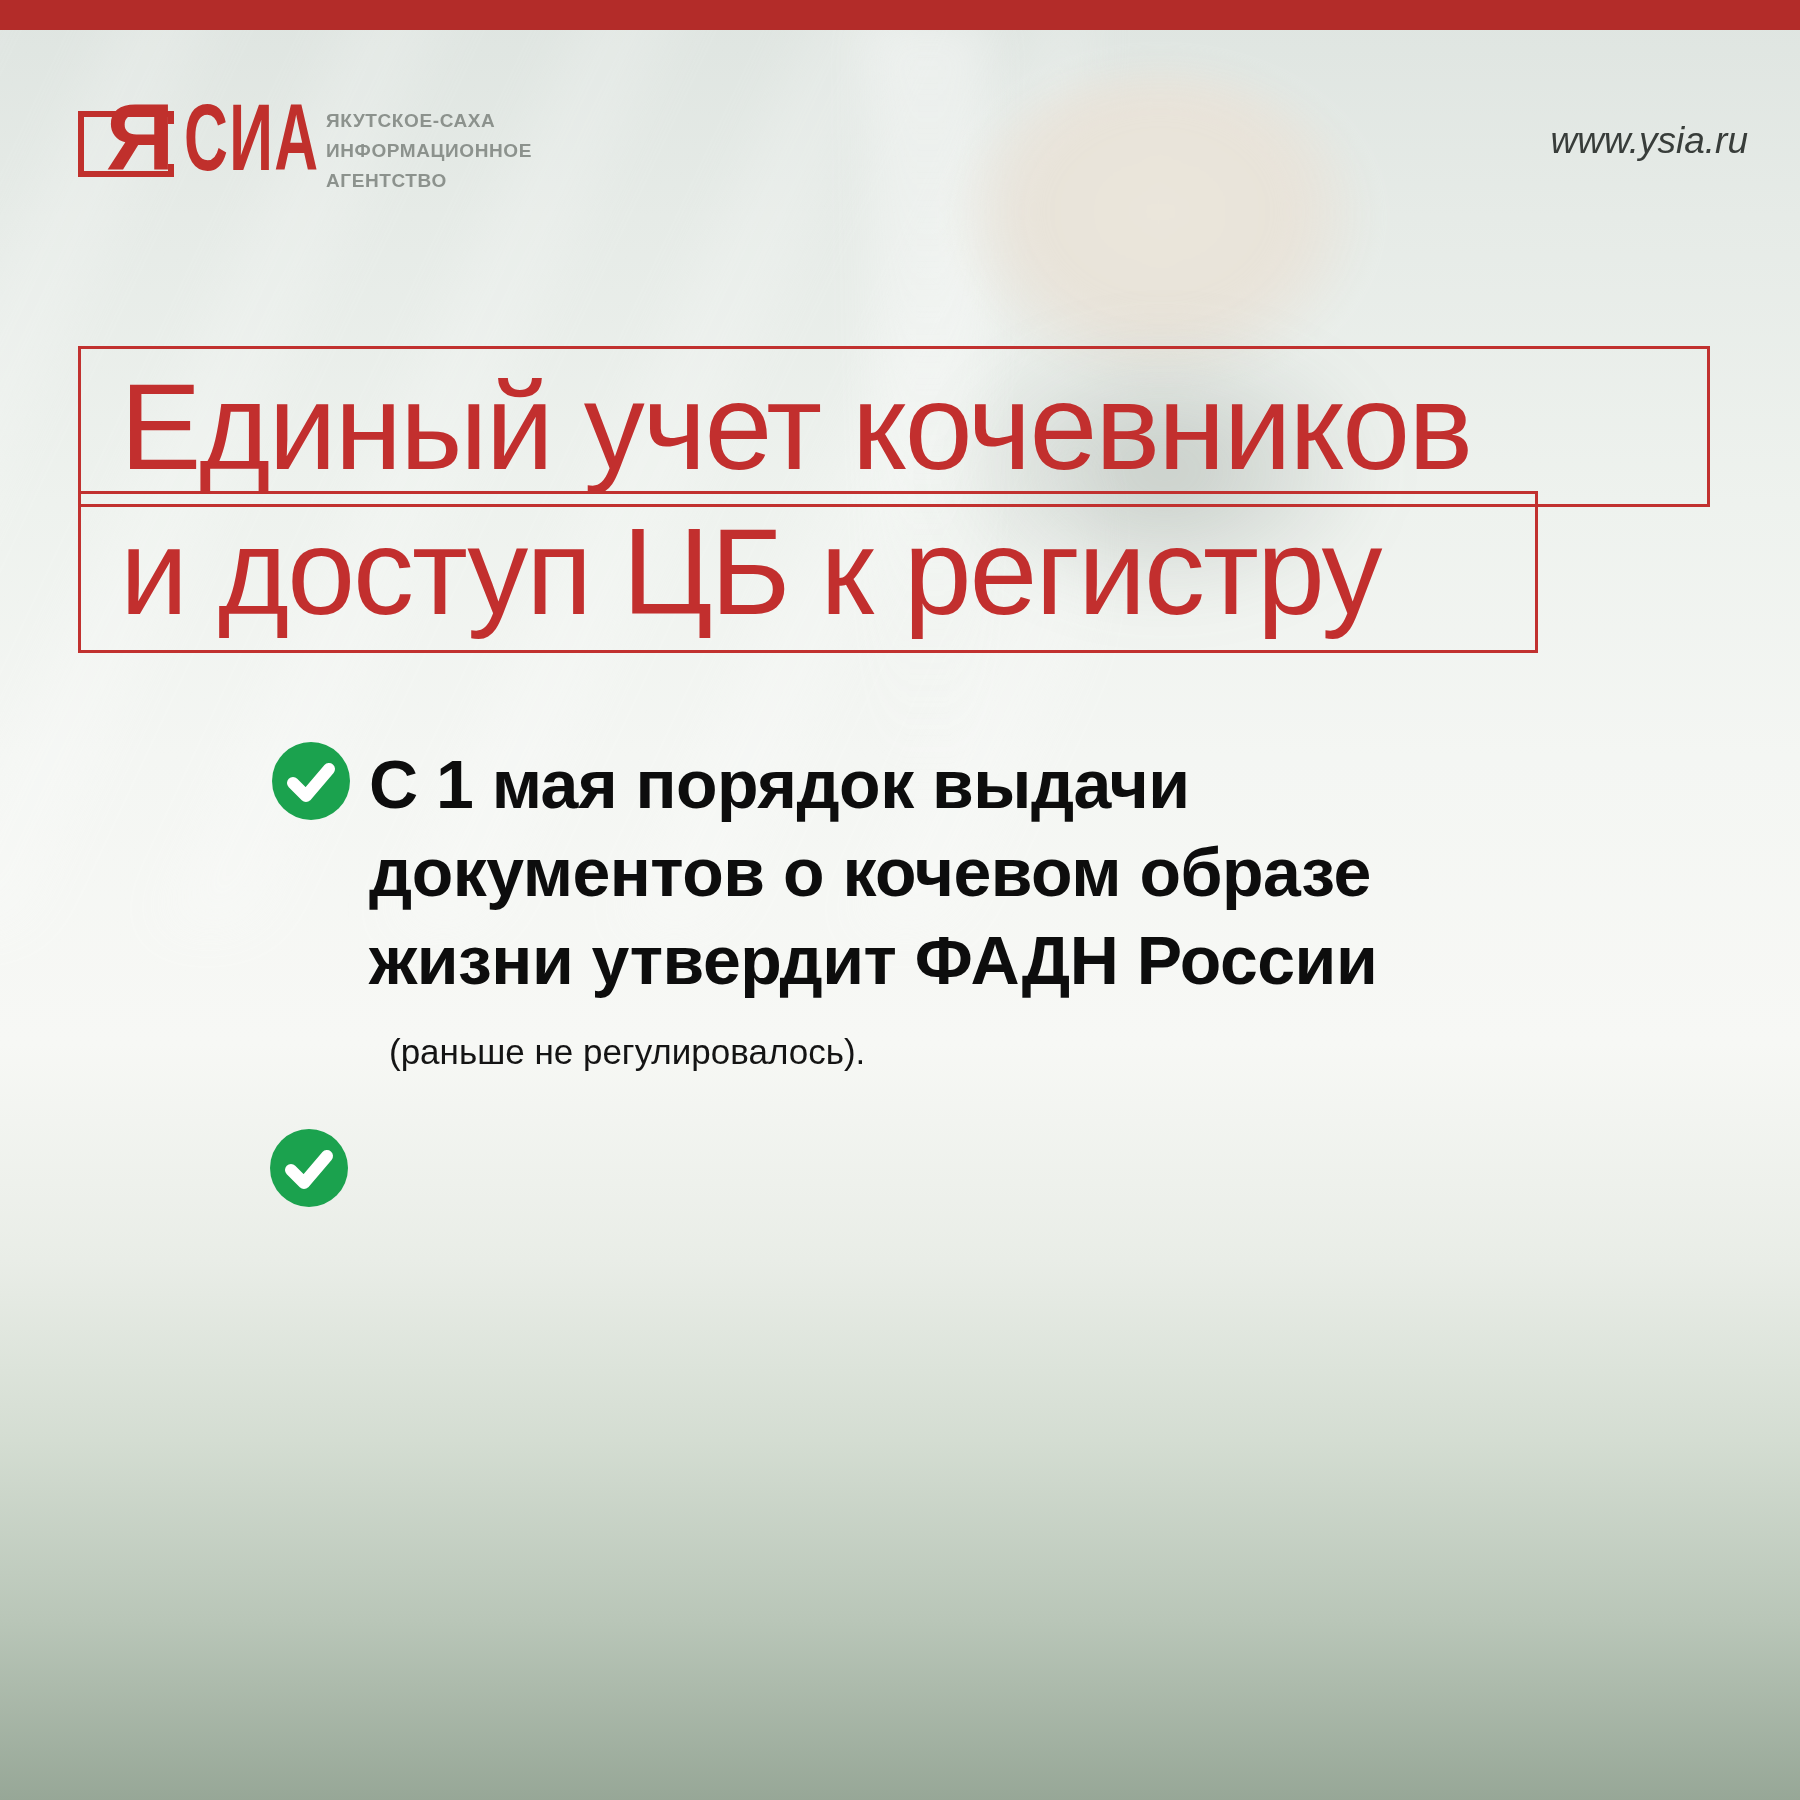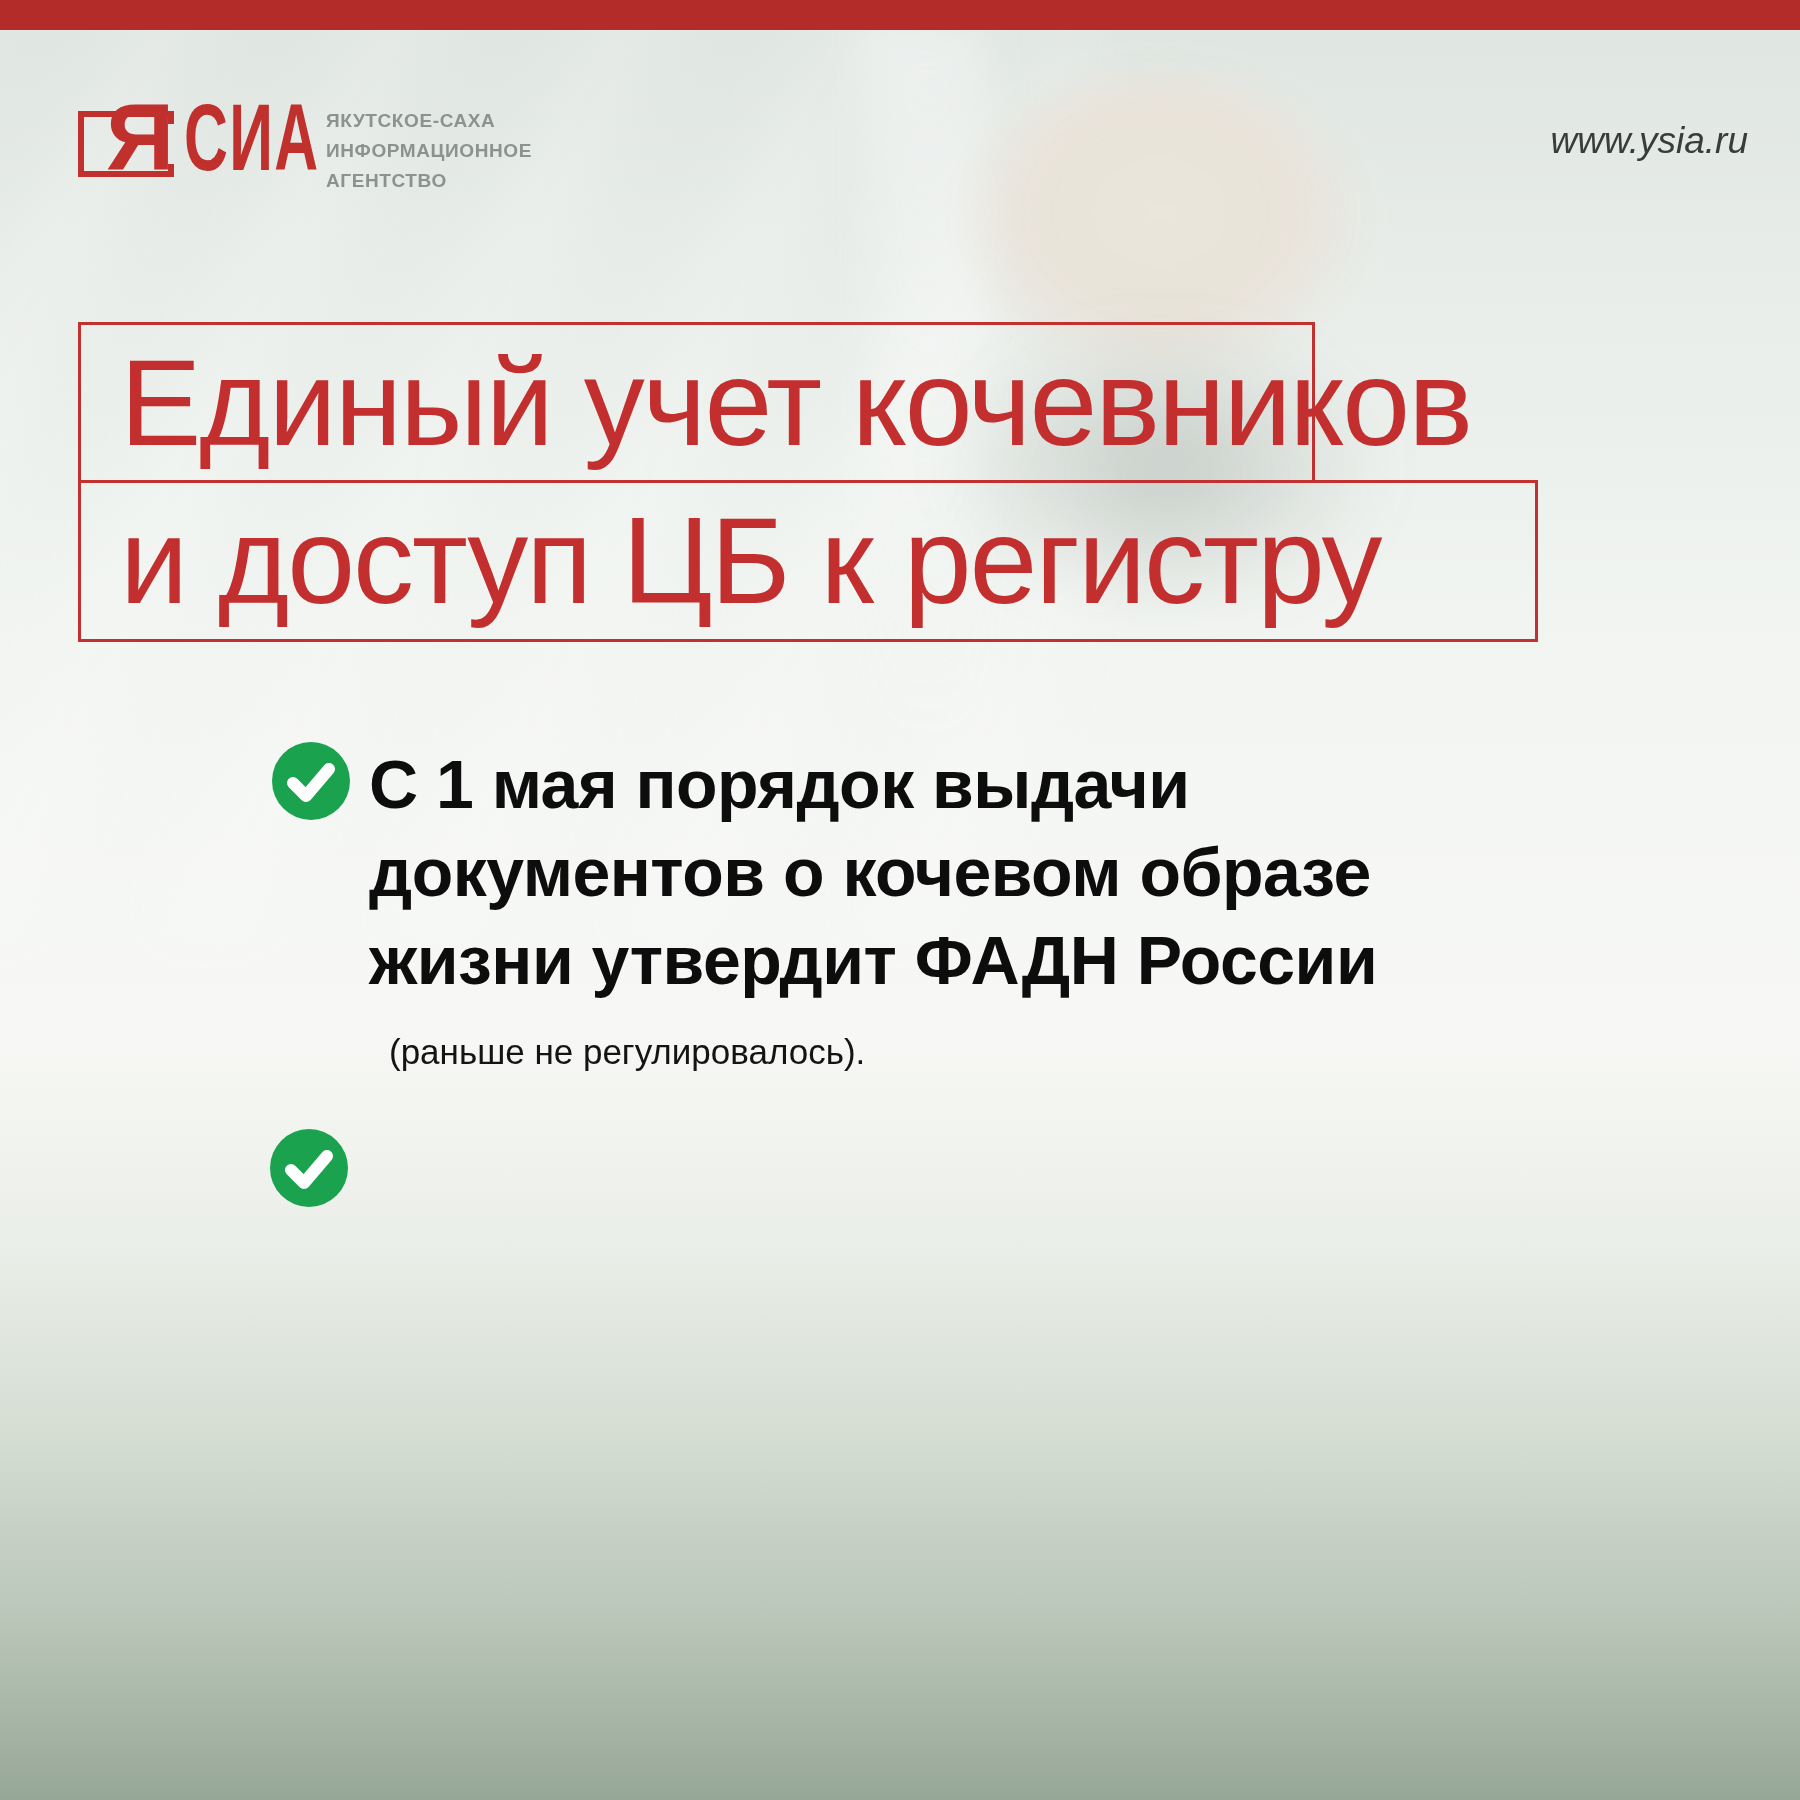--- a/index.html
+++ b/index.html
@@ -65,22 +65,22 @@
     letter-spacing:.6px;color:#8c928d;white-space:pre-line;font-weight:700;
   }
   .website{
     position:absolute;right:52px;top:120px;font-size:37px;color:#383d3a;font-weight:400;font-style:italic;
   }
   
   .title-box{
     position:absolute;box-sizing:border-box;border:3px solid #c1312f;
     display:flex;align-items:center;padding-left:39px;
   }
-  .title-box1{left:78px;top:322px;width:1237px;height:161px;}
-  .title-box2{left:78px;top:480px;width:1460px;height:162px;}
+  .title-box1{left:78px;top:346px;width:1632px;height:161px;}
+  .title-box2{left:78px;top:491px;width:1460px;height:162px;}
   .title-text{
     font-size:122px;line-height:1;color:#c22f2e;letter-spacing:-2px;
     white-space:nowrap;font-weight:400;
   }
   
   .check{
     position:absolute;width:78px;height:78px;border-radius:50%;background:#1ba24e;
     display:flex;align-items:center;justify-content:center;
   }
   .check1{left:272px;top:742px;}

